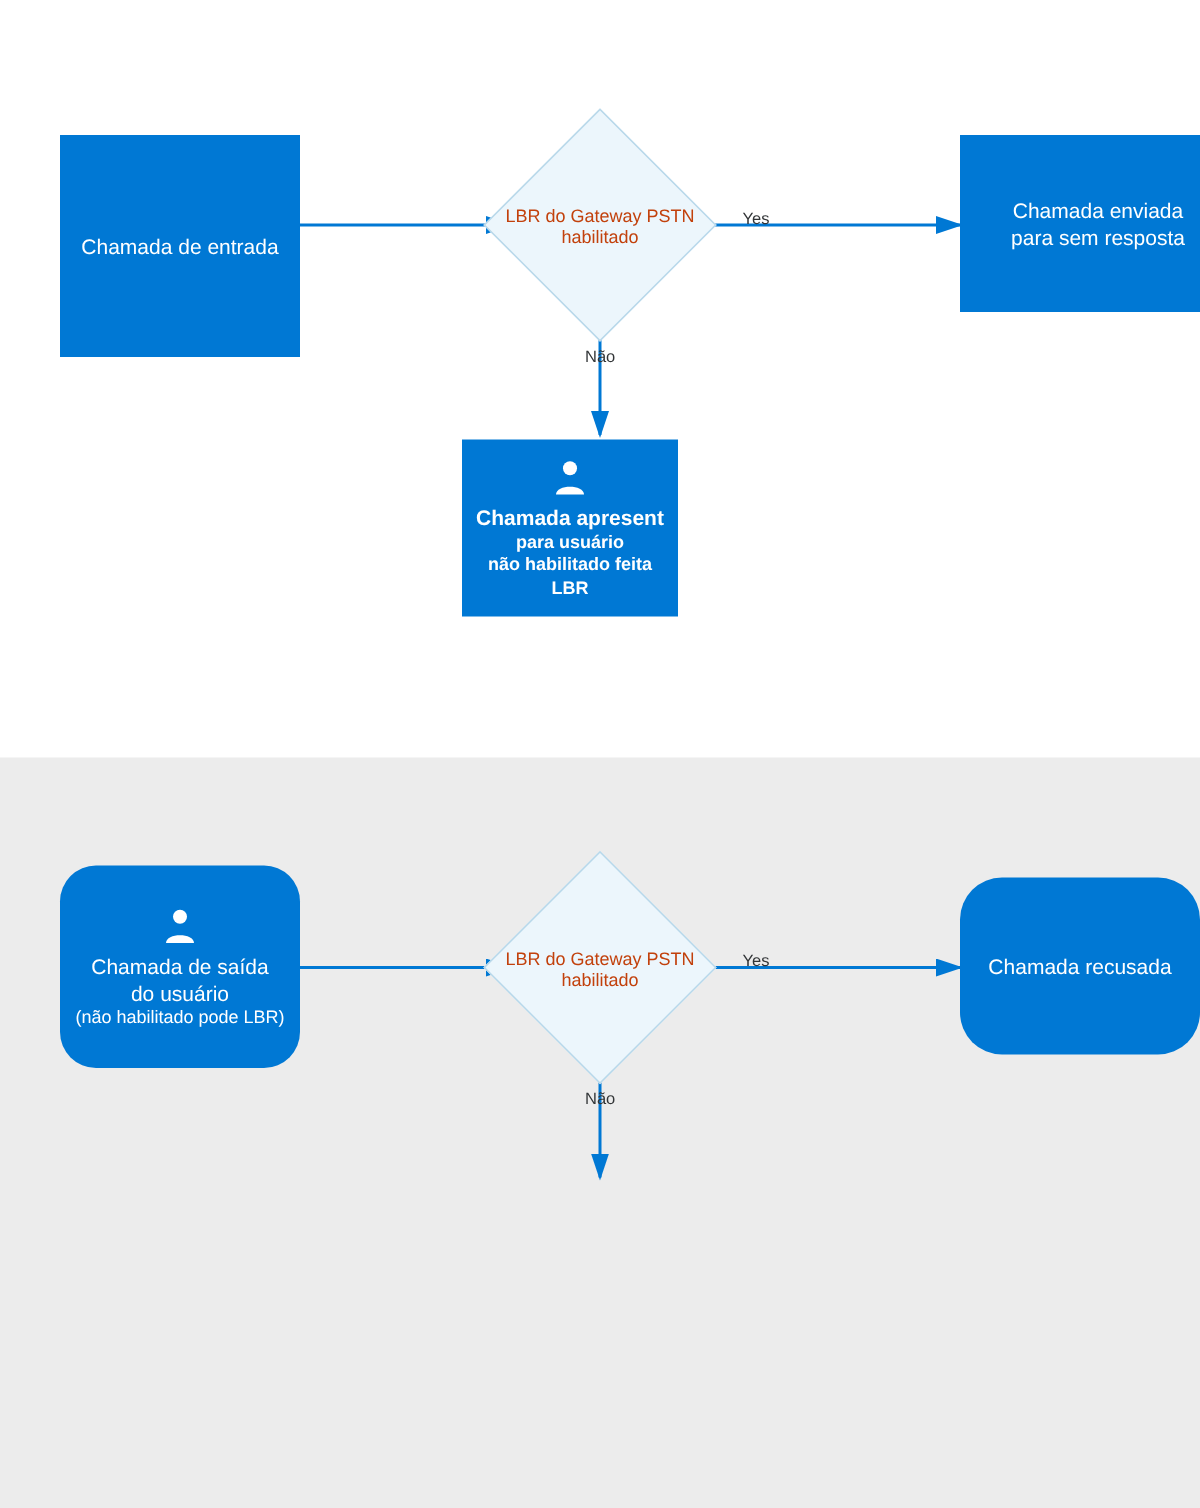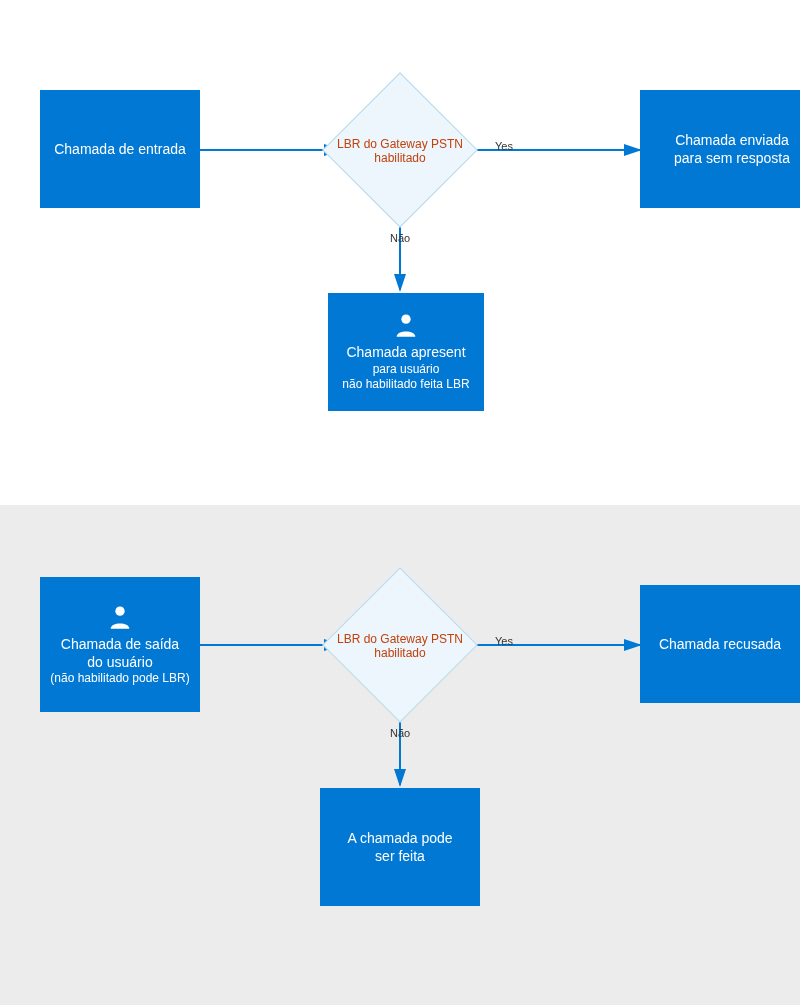--- a/index.html
+++ b/index.html
@@ -70,71 +70,67 @@
       </marker>
     </defs>
 
     <line x1="200" y1="150" x2="340" y2="150" class="arrow" marker-end="url(#ah)"></line>
 
     <line x1="460" y1="150" x2="640" y2="150" class="arrow" marker-end="url(#ah)"></line>
 
     <line x1="400" y1="210" x2="400" y2="290" class="arrow" marker-end="url(#ah)"></line>
   </svg>
 
-  <div class="box" style="left:40px; top:90px; width:160px; height:118px;">
+  <div class="box" style="left:40px; top:90px; width:160px; height:148px;">
     <span>Chamada de entrada</span>
   </div>
 
   <div class="diamond" style="left:345px; top:95px;"></div>
   <div class="diamond-label" style="left:335px; top:137px;">LBR do Gateway PSTN habilitado</div>
 
   <div class="edge-label" style="left:495px; top:140px;">Yes</div>
   <div class="edge-label" style="left:390px; top:232px;">Não</div>
 
   <div class="box" style="left:640px; top:90px; width:184px; height:118px;">
     <span>Chamada enviada</span>
     <span>para sem resposta</span>
   </div>
 
-  <div class="box" style="left:328px; top:293px; width:156px; height:118px;">
+  <div class="box" style="left:308px; top:293px; width:144px; height:118px;font-weight:bold;">
     <svg class="user-icon" viewBox="0 0 24 24">
       <circle cx="12" cy="7" r="4" class="head"></circle>
       <path d="M4,22 C4,16 20,16 20,22 Z" class="body"></path>
     </svg>
     <span>Chamada apresent</span>
     <span class="sub">para usuário</span>
     <span class="sub">não habilitado feita LBR</span>
   </div>
 </div>
 
 <div class="panel bottom-panel">
 
   <svg class="arrows" height="500">
     <line x1="200" y1="140" x2="340" y2="140" class="arrow" marker-end="url(#ah)"></line>
     <line x1="460" y1="140" x2="640" y2="140" class="arrow" marker-end="url(#ah)"></line>
     <line x1="400" y1="200" x2="400" y2="280" class="arrow" marker-end="url(#ah)"></line>
   </svg>
 
-  <div class="box" style="left:40px; top:72px; width:160px; height:135px;">
+  <div class="box" style="left:40px; top:72px; width:160px; height:135px;border-radius:24px;">
     <svg class="user-icon" viewBox="0 0 24 24">
       <circle cx="12" cy="7" r="4" class="head"></circle>
       <path d="M4,22 C4,16 20,16 20,22 Z" class="body"></path>
     </svg>
     <span>Chamada de saída</span>
     <span>do usuário</span>
     <span class="sub">(não habilitado pode LBR)</span>
   </div>
 
   <div class="diamond" style="left:345px; top:85px;"></div>
   <div class="diamond-label" style="left:335px; top:127px;">LBR do Gateway PSTN habilitado</div>
 
   <div class="edge-label" style="left:495px; top:130px;">Yes</div>
   <div class="edge-label" style="left:390px; top:222px;">Não</div>
 
-  <div class="box" style="left:640px; top:80px; width:160px; height:118px;">
+  <div class="box" style="left:640px; top:80px; width:160px; height:118px;border-radius:28px;">
     <span>Chamada recusada</span>
   </div>
 
-  <div class="box" style="left:320px; top:283px; width:160px; height:118px;">
-    <span>A chamada pode</span>
-    <span>ser feita</span>
-  </div>
 </div>
 
 </body></html>

